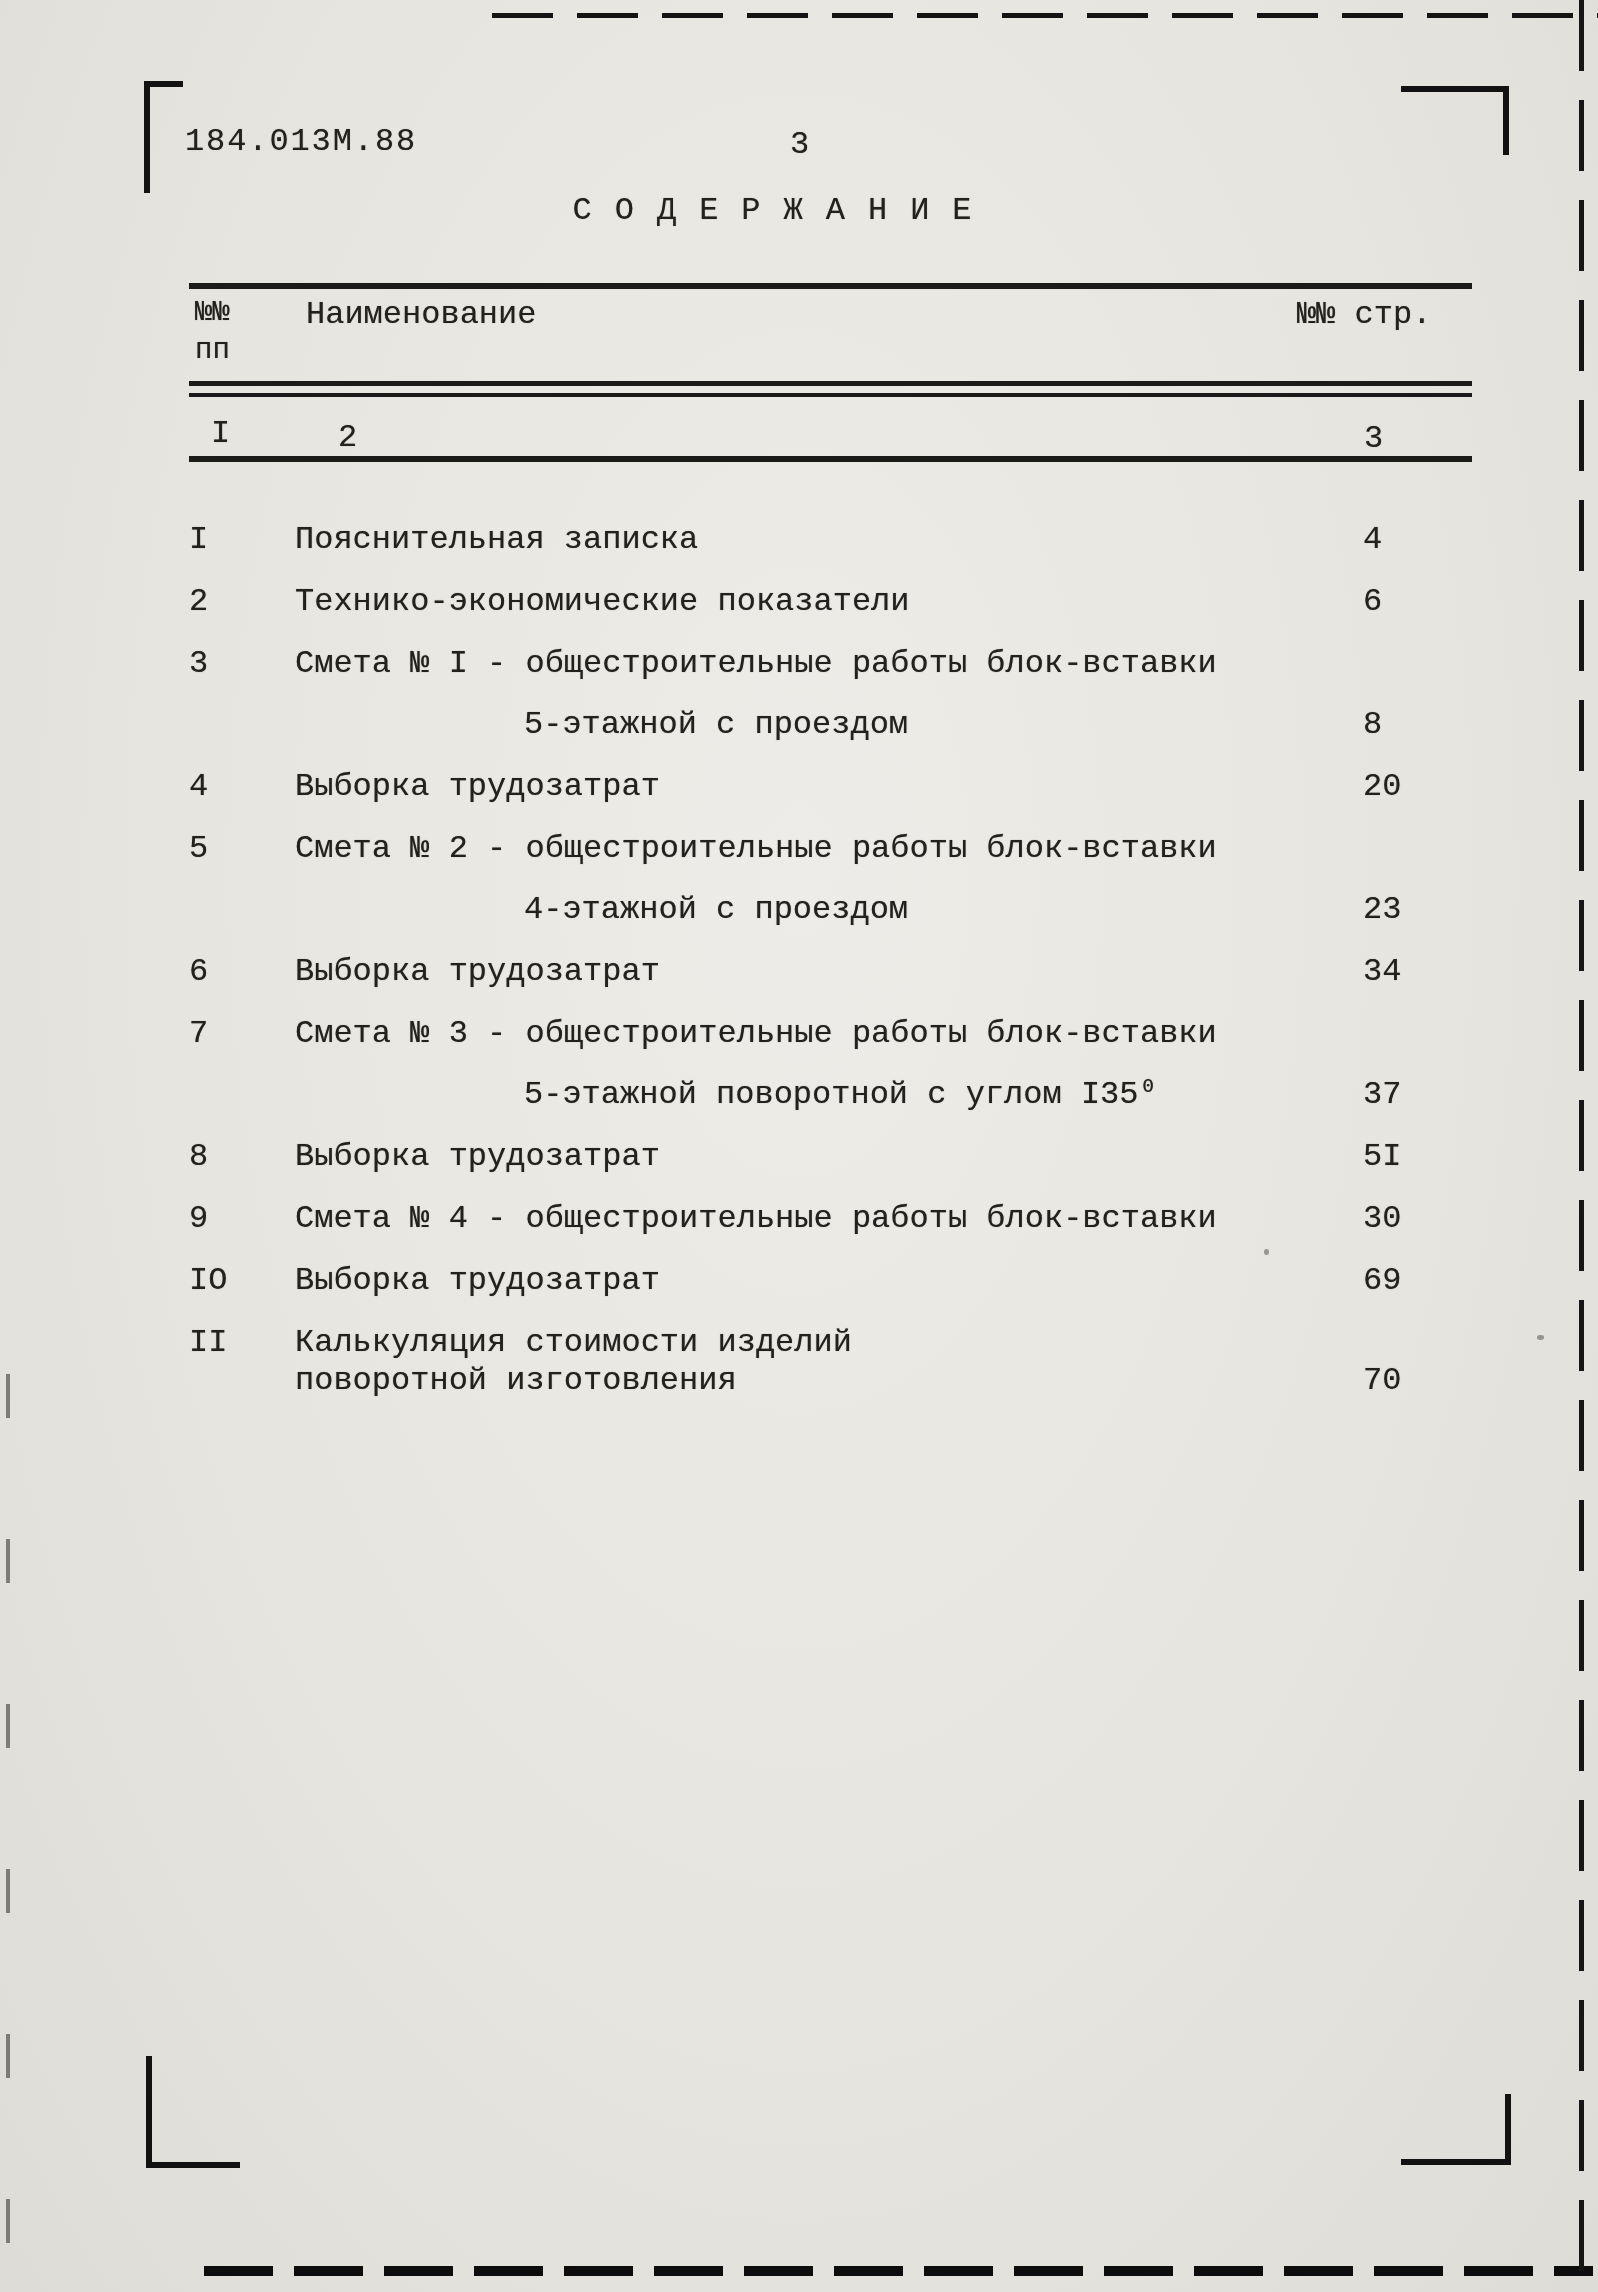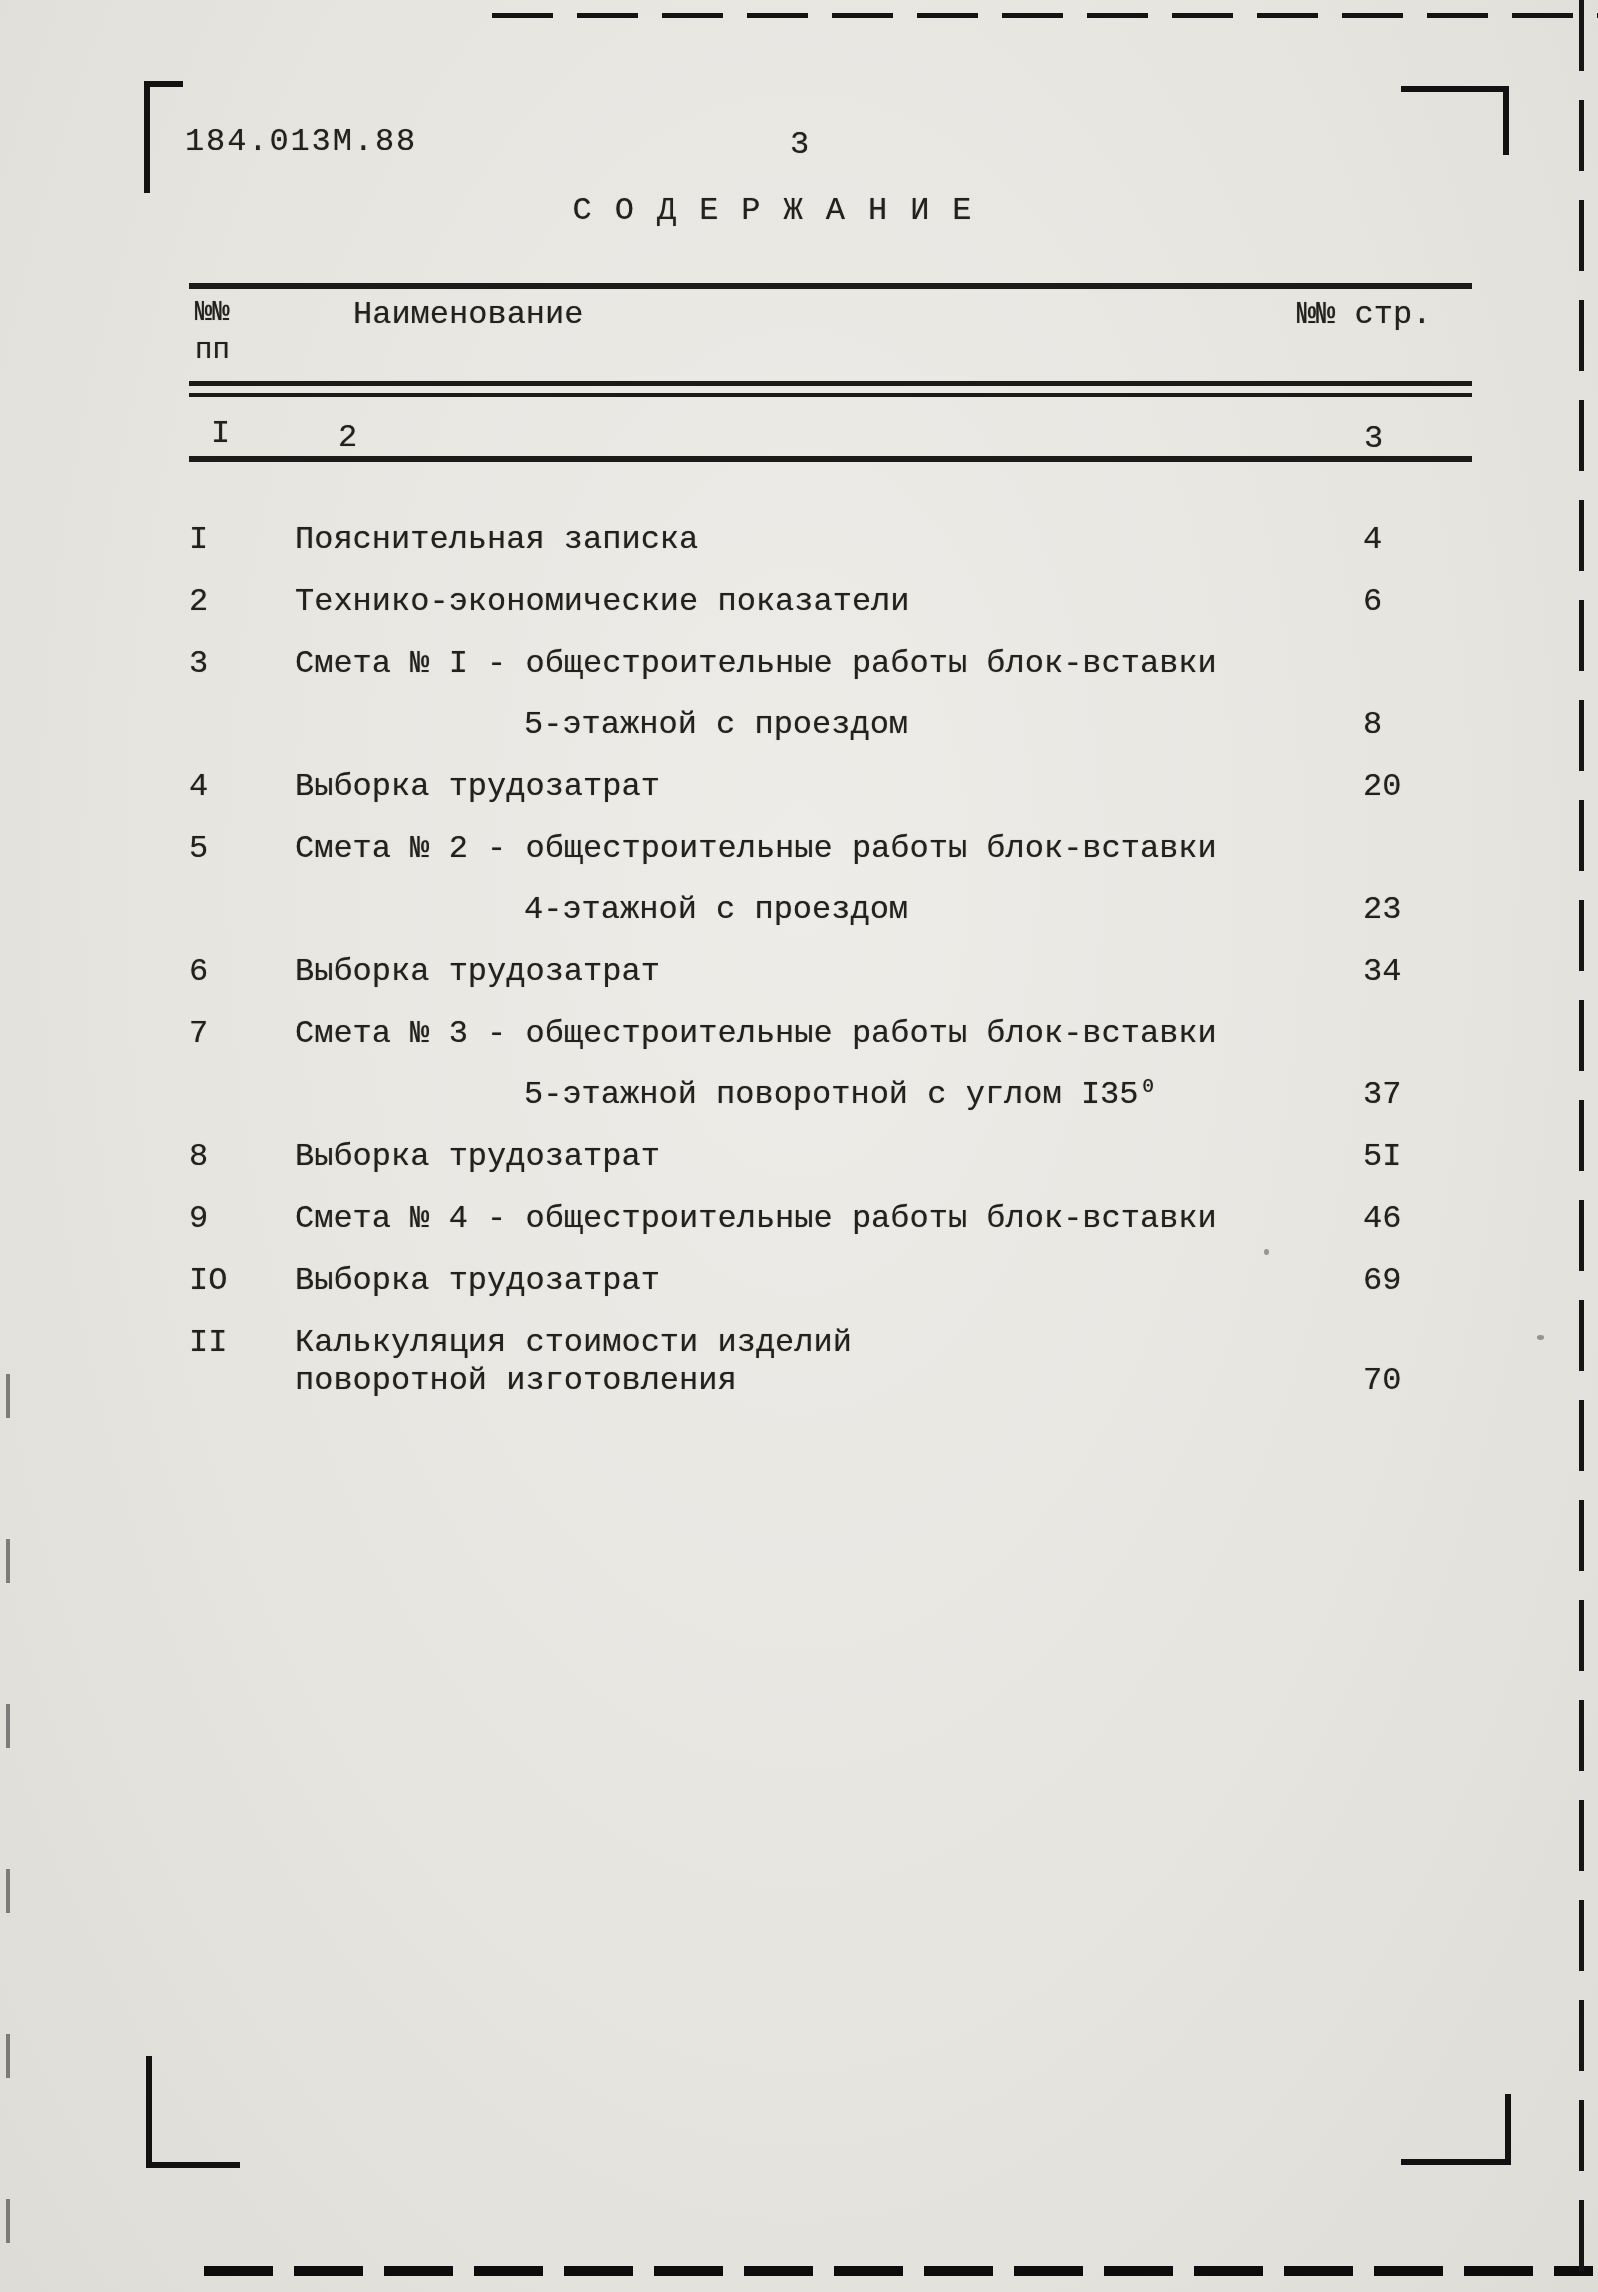--- a/index.html
+++ b/index.html
@@ -56,21 +56,21 @@
   .page-number { left: 790px; top: 126px; }
   .title { left: 773px; top: 192px; transform: translateX(-50%); letter-spacing: 1.9px; }
   
   .rule { position: absolute; left: 189px; width: 1283px; background: #1b1b1a; }
   .rule-top  { top: 283px; height: 5.8px; }
   .rule-d1   { top: 381px; height: 4.8px; }
   .rule-d2   { top: 393px; height: 3.8px; }
   .rule-mid  { top: 456px; height: 5.8px; }
   
   .h-num  { left: 195px; top: 294px; font-size: 29px; line-height: 38px; }
-  .h-name { left: 306px; top: 296px; margin-left: 47px; }
+  .h-name { left: 306px; top: 296px; }
   .h-page { left: 1297px; top: 296px; }
   .cn-1 { left: 211px; top: 415px; }
   .cn-2 { left: 338px; top: 419px; }
   .cn-3 { left: 1364px; top: 420px; }
   
   .rows {
     position: absolute; left: 189px; top: 500px; width: 1287px;
     padding-top: 21px;
   }
   .row {
@@ -187,21 +187,21 @@
           <span class="l1">Выборка трудозатрат</span>
         </span>
       <span class="cpage">5I</span>
     </div>
 
     <div class="row">
       <span class="cnum">9</span>
       <span class="cname">
           <span class="l1">Смета № 4 - общестроительные работы блок-вставки</span>
         </span>
-      <span class="cpage">46</span>
+      <span class="cpage">30</span>
     </div>
 
     <div class="row">
       <span class="cnum">IO</span>
       <span class="cname">
           <span class="l1">Выборка трудозатрат</span>
         </span>
       <span class="cpage">69</span>
     </div>
 

